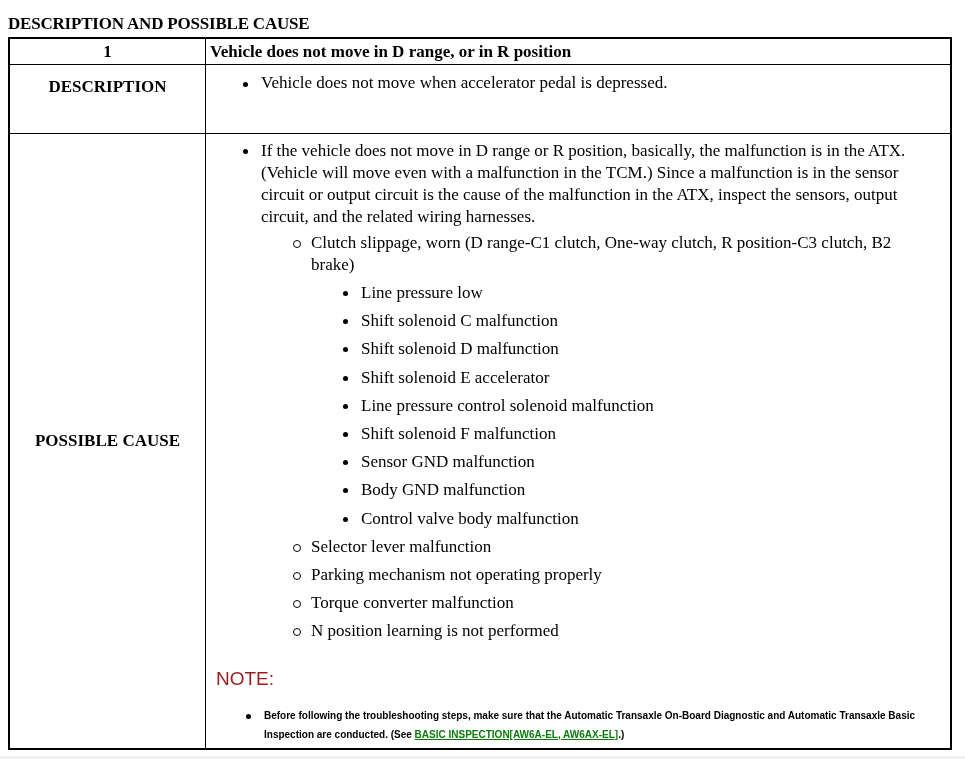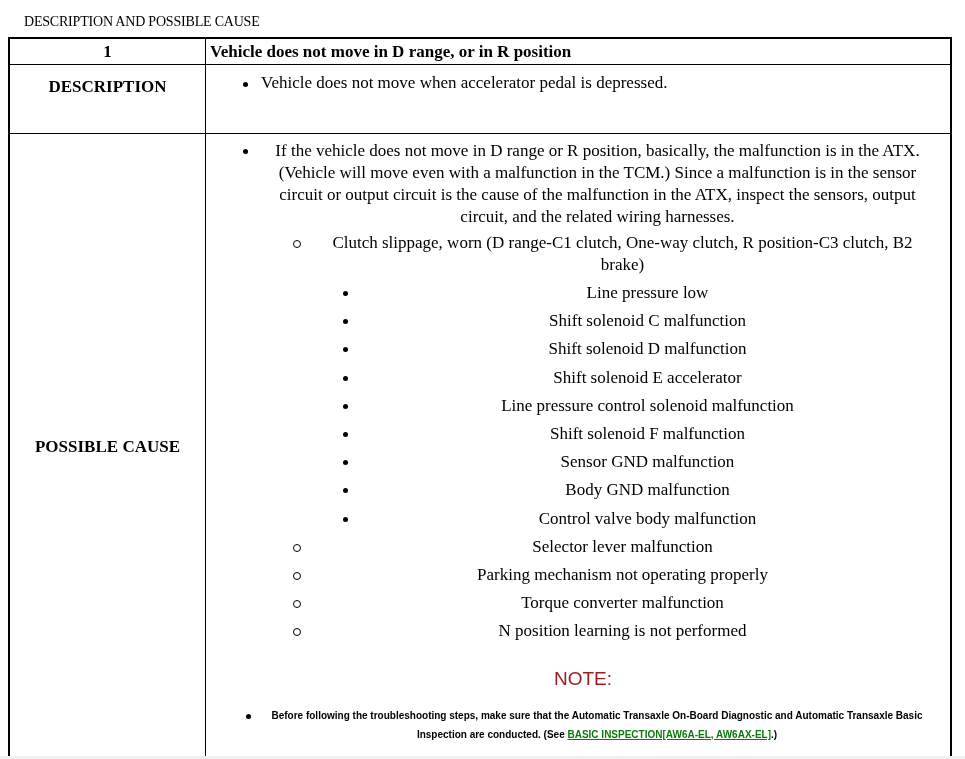--- a/index.html
+++ b/index.html
@@ -2,22 +2,22 @@
 <html><head>
 <meta charset="utf-8">
 <style>
   html, body { margin: 0; padding: 0; background: #ffffff; }
   body {
     width: 965px; height: 759px; overflow: hidden; position: relative;
     font-family: "Liberation Serif", "DejaVu Serif", serif;
     color: #000;
   }
   .page-title {
-    position: absolute; left: 24px; top: 14px;
-    font-size: 14px; font-weight: normal; letter-spacing: -0.2px;
+    position: absolute; left: 8px; top: 14px;
+    font-size: 17px; font-weight: bold; letter-spacing: -0.2px;
   }
   table.dpc {
     position: absolute; left: 8px; top: 37px;
     width: 944px; border-collapse: collapse;
     border: 2px solid #000;
   }
   table.dpc td {
     border: 1px solid #000; vertical-align: top; padding: 0;
   }
   td.col-left { width: 195px; text-align: center; font-weight: bold; font-size: 17px; }
@@ -34,21 +34,21 @@
   .b-disc::before {
     content: ""; position: absolute; left: -18px; top: 9px;
     width: 5px; height: 5px; border-radius: 50%; background: #000;
   }
   .b-circle::before {
     content: ""; position: absolute; left: -18px; top: 8px;
     width: 6px; height: 6px; border-radius: 50%; border: 1px solid #000; background: #fff;
   }
   .desc-list { margin-left: 55px; margin-top: 8px; line-height: 20px; }
 
-  .cause-wrap { padding-top: 6px; padding-bottom: 16px; text-align: center; }
+  .cause-wrap { padding-top: 6px; padding-bottom: 4px; }
   .l1 { margin-left: 55px; margin-right: 16px; line-height: 22px; }
   .l2 { margin-left: 50px; margin-top: 4px; }
   .l2 > li { line-height: 22px; margin-bottom: 6px; }
   .l3 { margin-left: 50px; margin-top: 6px; margin-bottom: 6px; }
   .l3 > li { line-height: 22px; margin-bottom: 6.2px; }
 
   .note-label {
     font-family: "Liberation Sans", "DejaVu Sans", sans-serif;
     color: #9a1c1c; font-size: 19px; margin-left: 10px; margin-top: 26px;
   }

